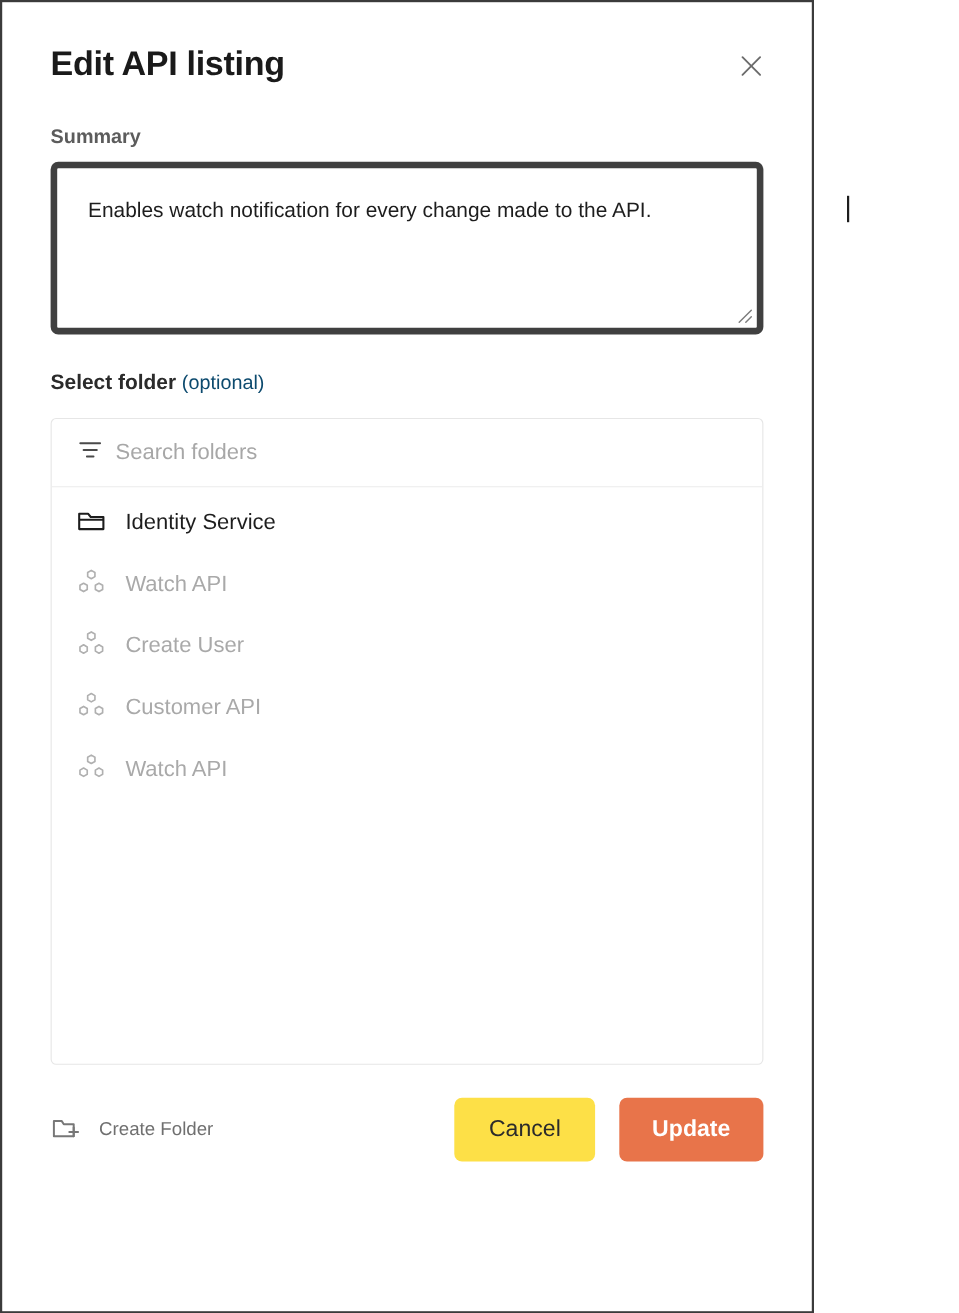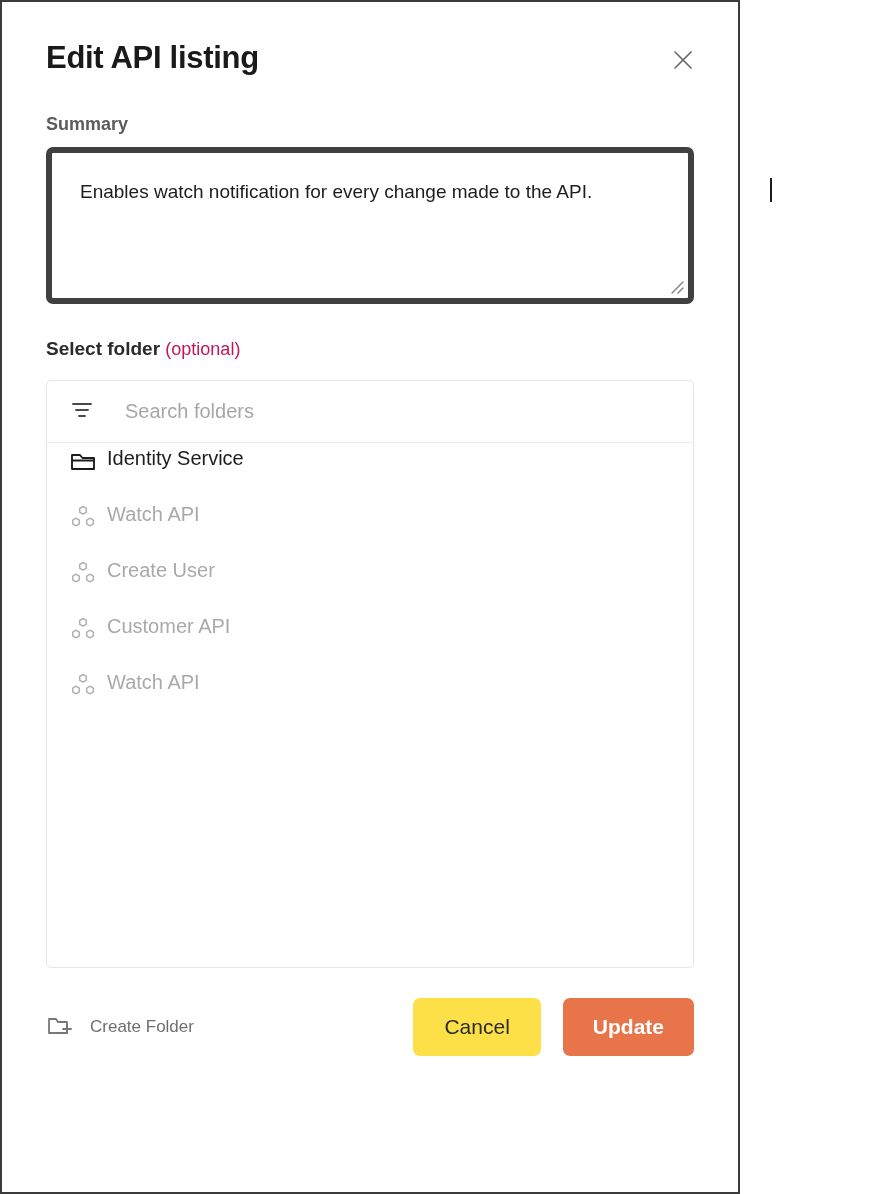--- a/index.html
+++ b/index.html
@@ -103,21 +103,21 @@
     margin-top: 34px;
     font-size: 19px;
     color: #2b2b2b;
   }
   .section-head .strong {
     font-weight: bold;
     color: #2b2b2b;
   }
   .section-head .optional {
     font-weight: normal;
-    color: #be185d;
+    color: #0c4a6e;
     font-size: 18px;
   }
   .section-sub {
     margin-top: 12px;
     font-size: 18px;
     color: #6f6f6f;
   }
 
   
   .list-box {
@@ -127,37 +127,38 @@
     border-radius: 5px;
     background: #ffffff;
     overflow: hidden;
   }
   .search-row {
     display: flex;
     align-items: center;
     height: 62px;
     padding: 0 22px;
     border-bottom: 1px solid #ededed;
-    gap: 28px;
+    gap: 8px;
   }
   .search-input {
     flex: 1;
     border: none;
     outline: none;
     background: transparent;
     font-family: "Liberation Sans", sans-serif;
     font-size: 20px;
     color: #3b3b3b;
   }
   .search-input::placeholder { color: #a7a7a7; }
 
   .list-items { padding-top: 4px; }
   .list-item {
     display: flex;
-    gap: 10px;
+    align-items: center;
+    gap: 17px;
     height: 56px;
     padding: 0 22px;
     cursor: pointer;
   }
   .list-item .label {
     font-size: 20px;
     color: #a9a9a9;
   }
   .list-item.is-folder .label {
     color: #1d1d1d;

